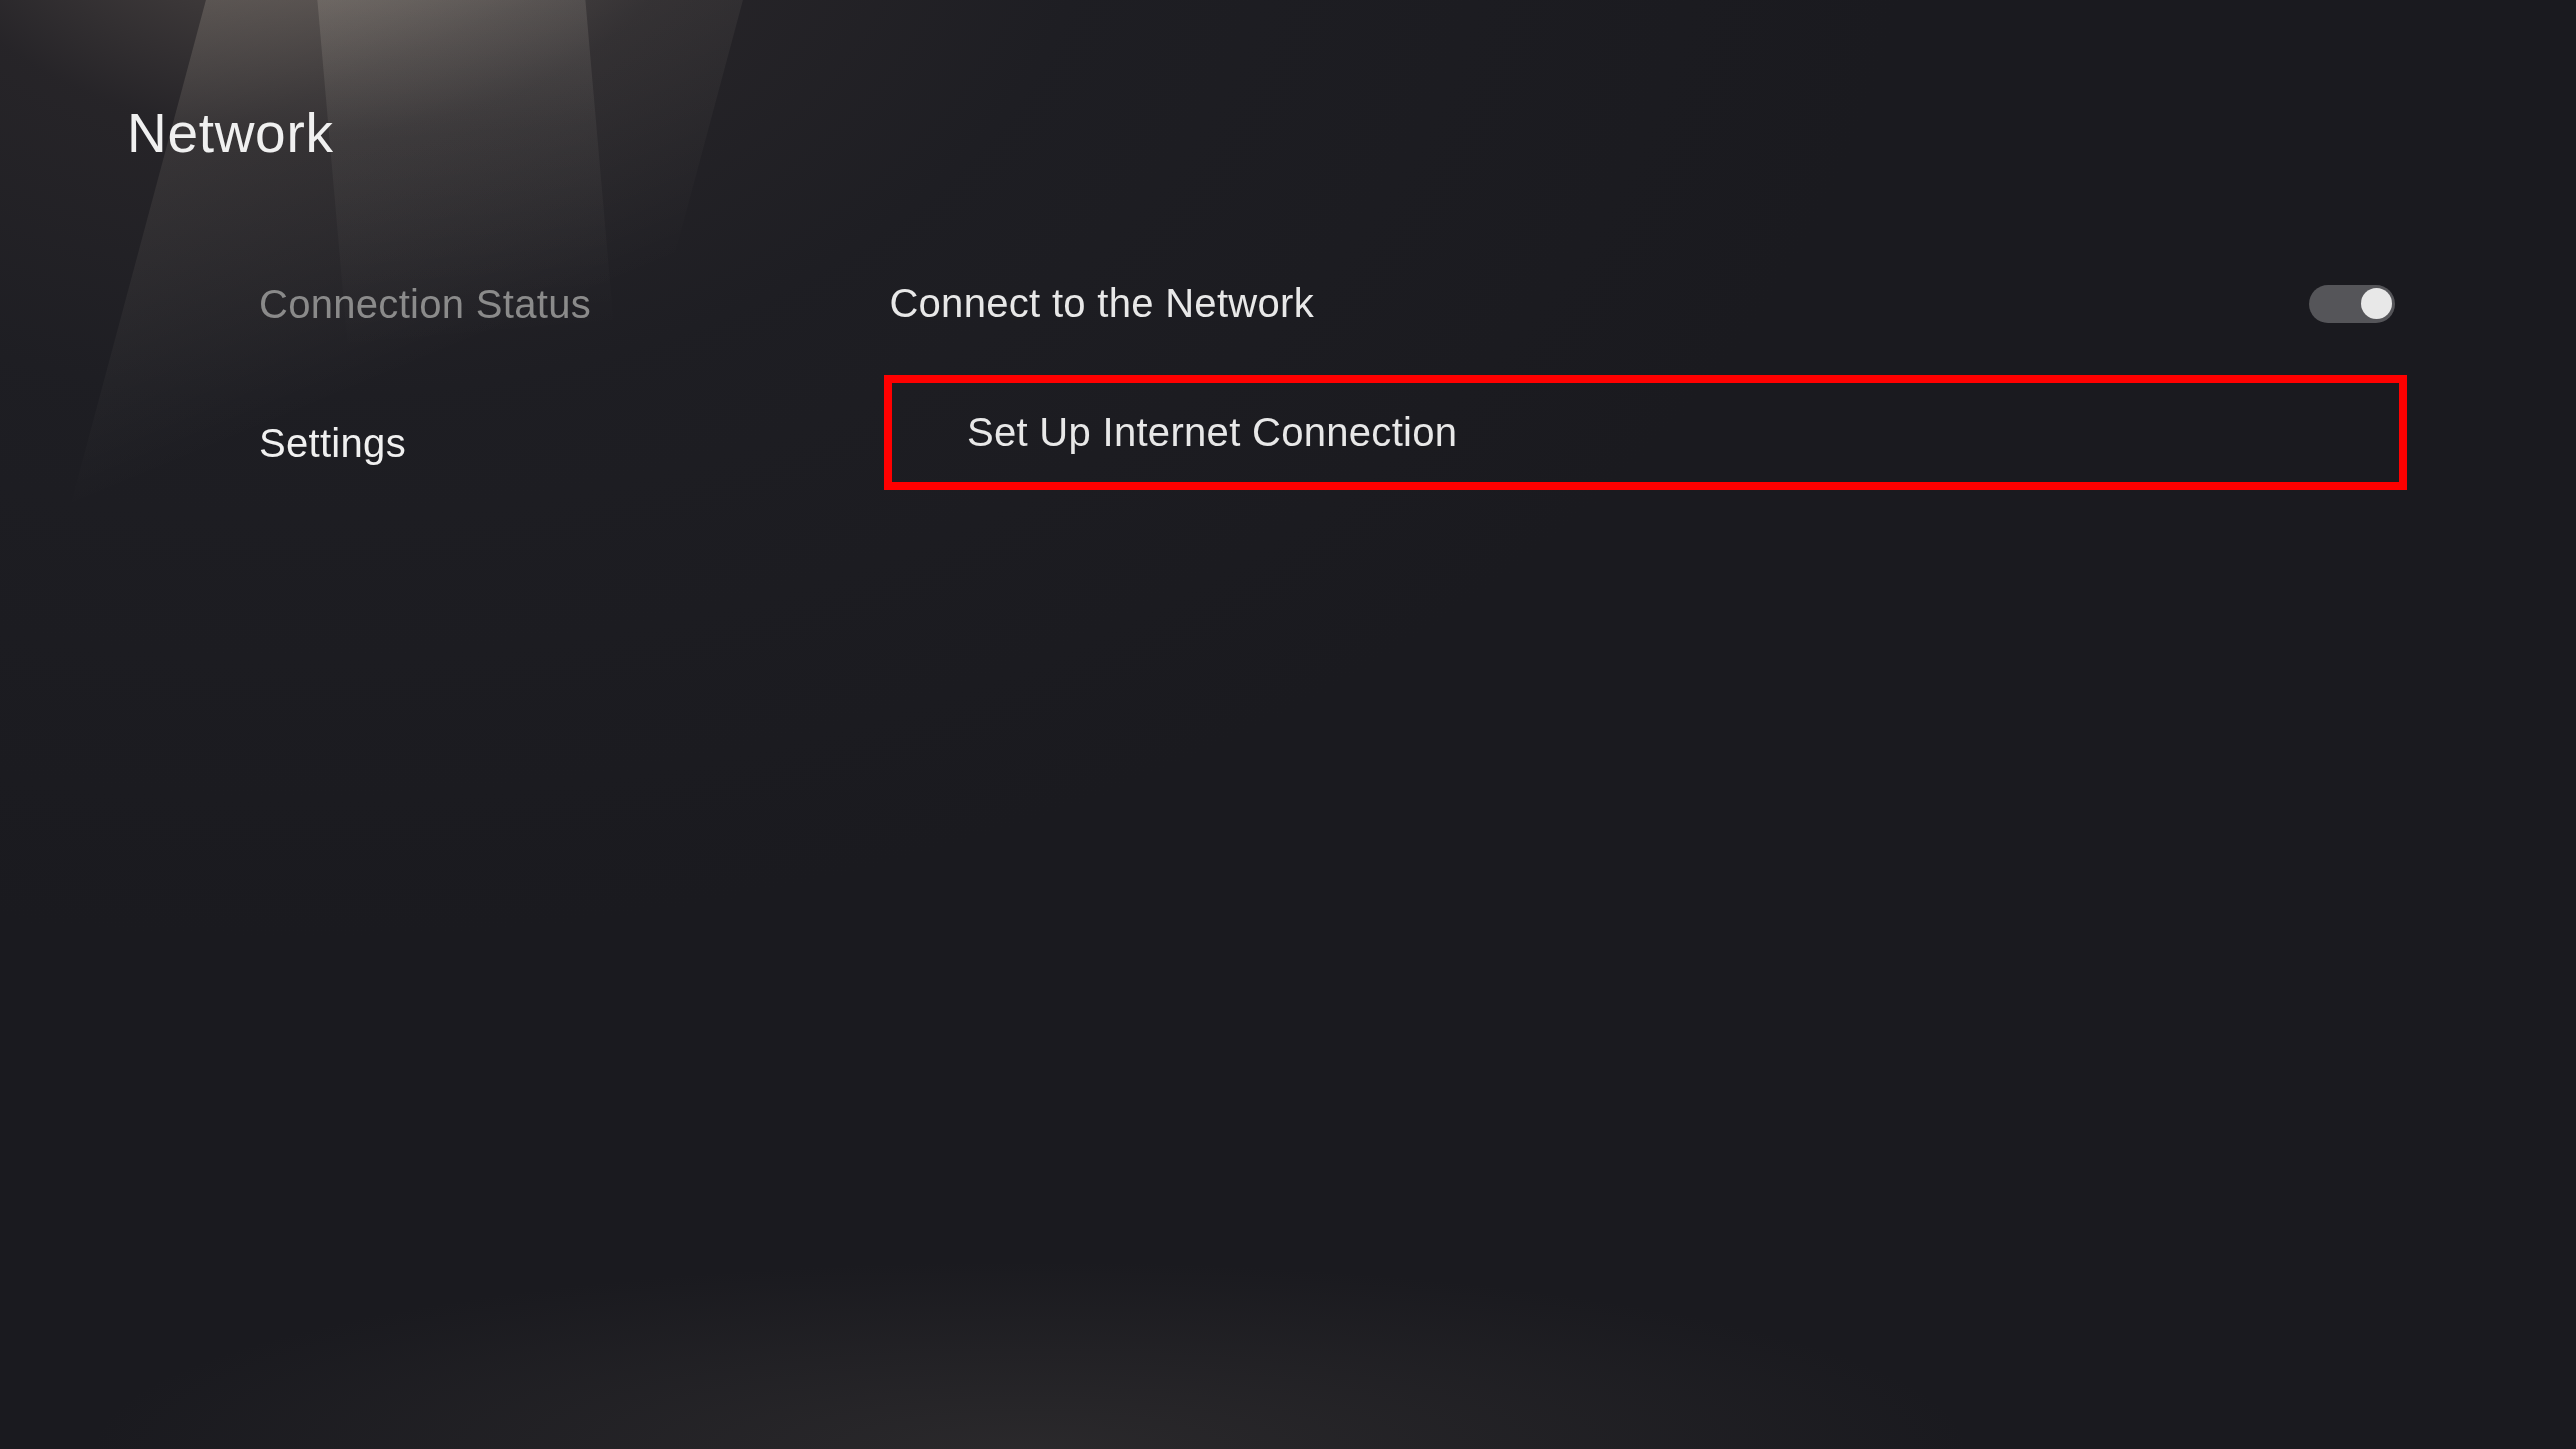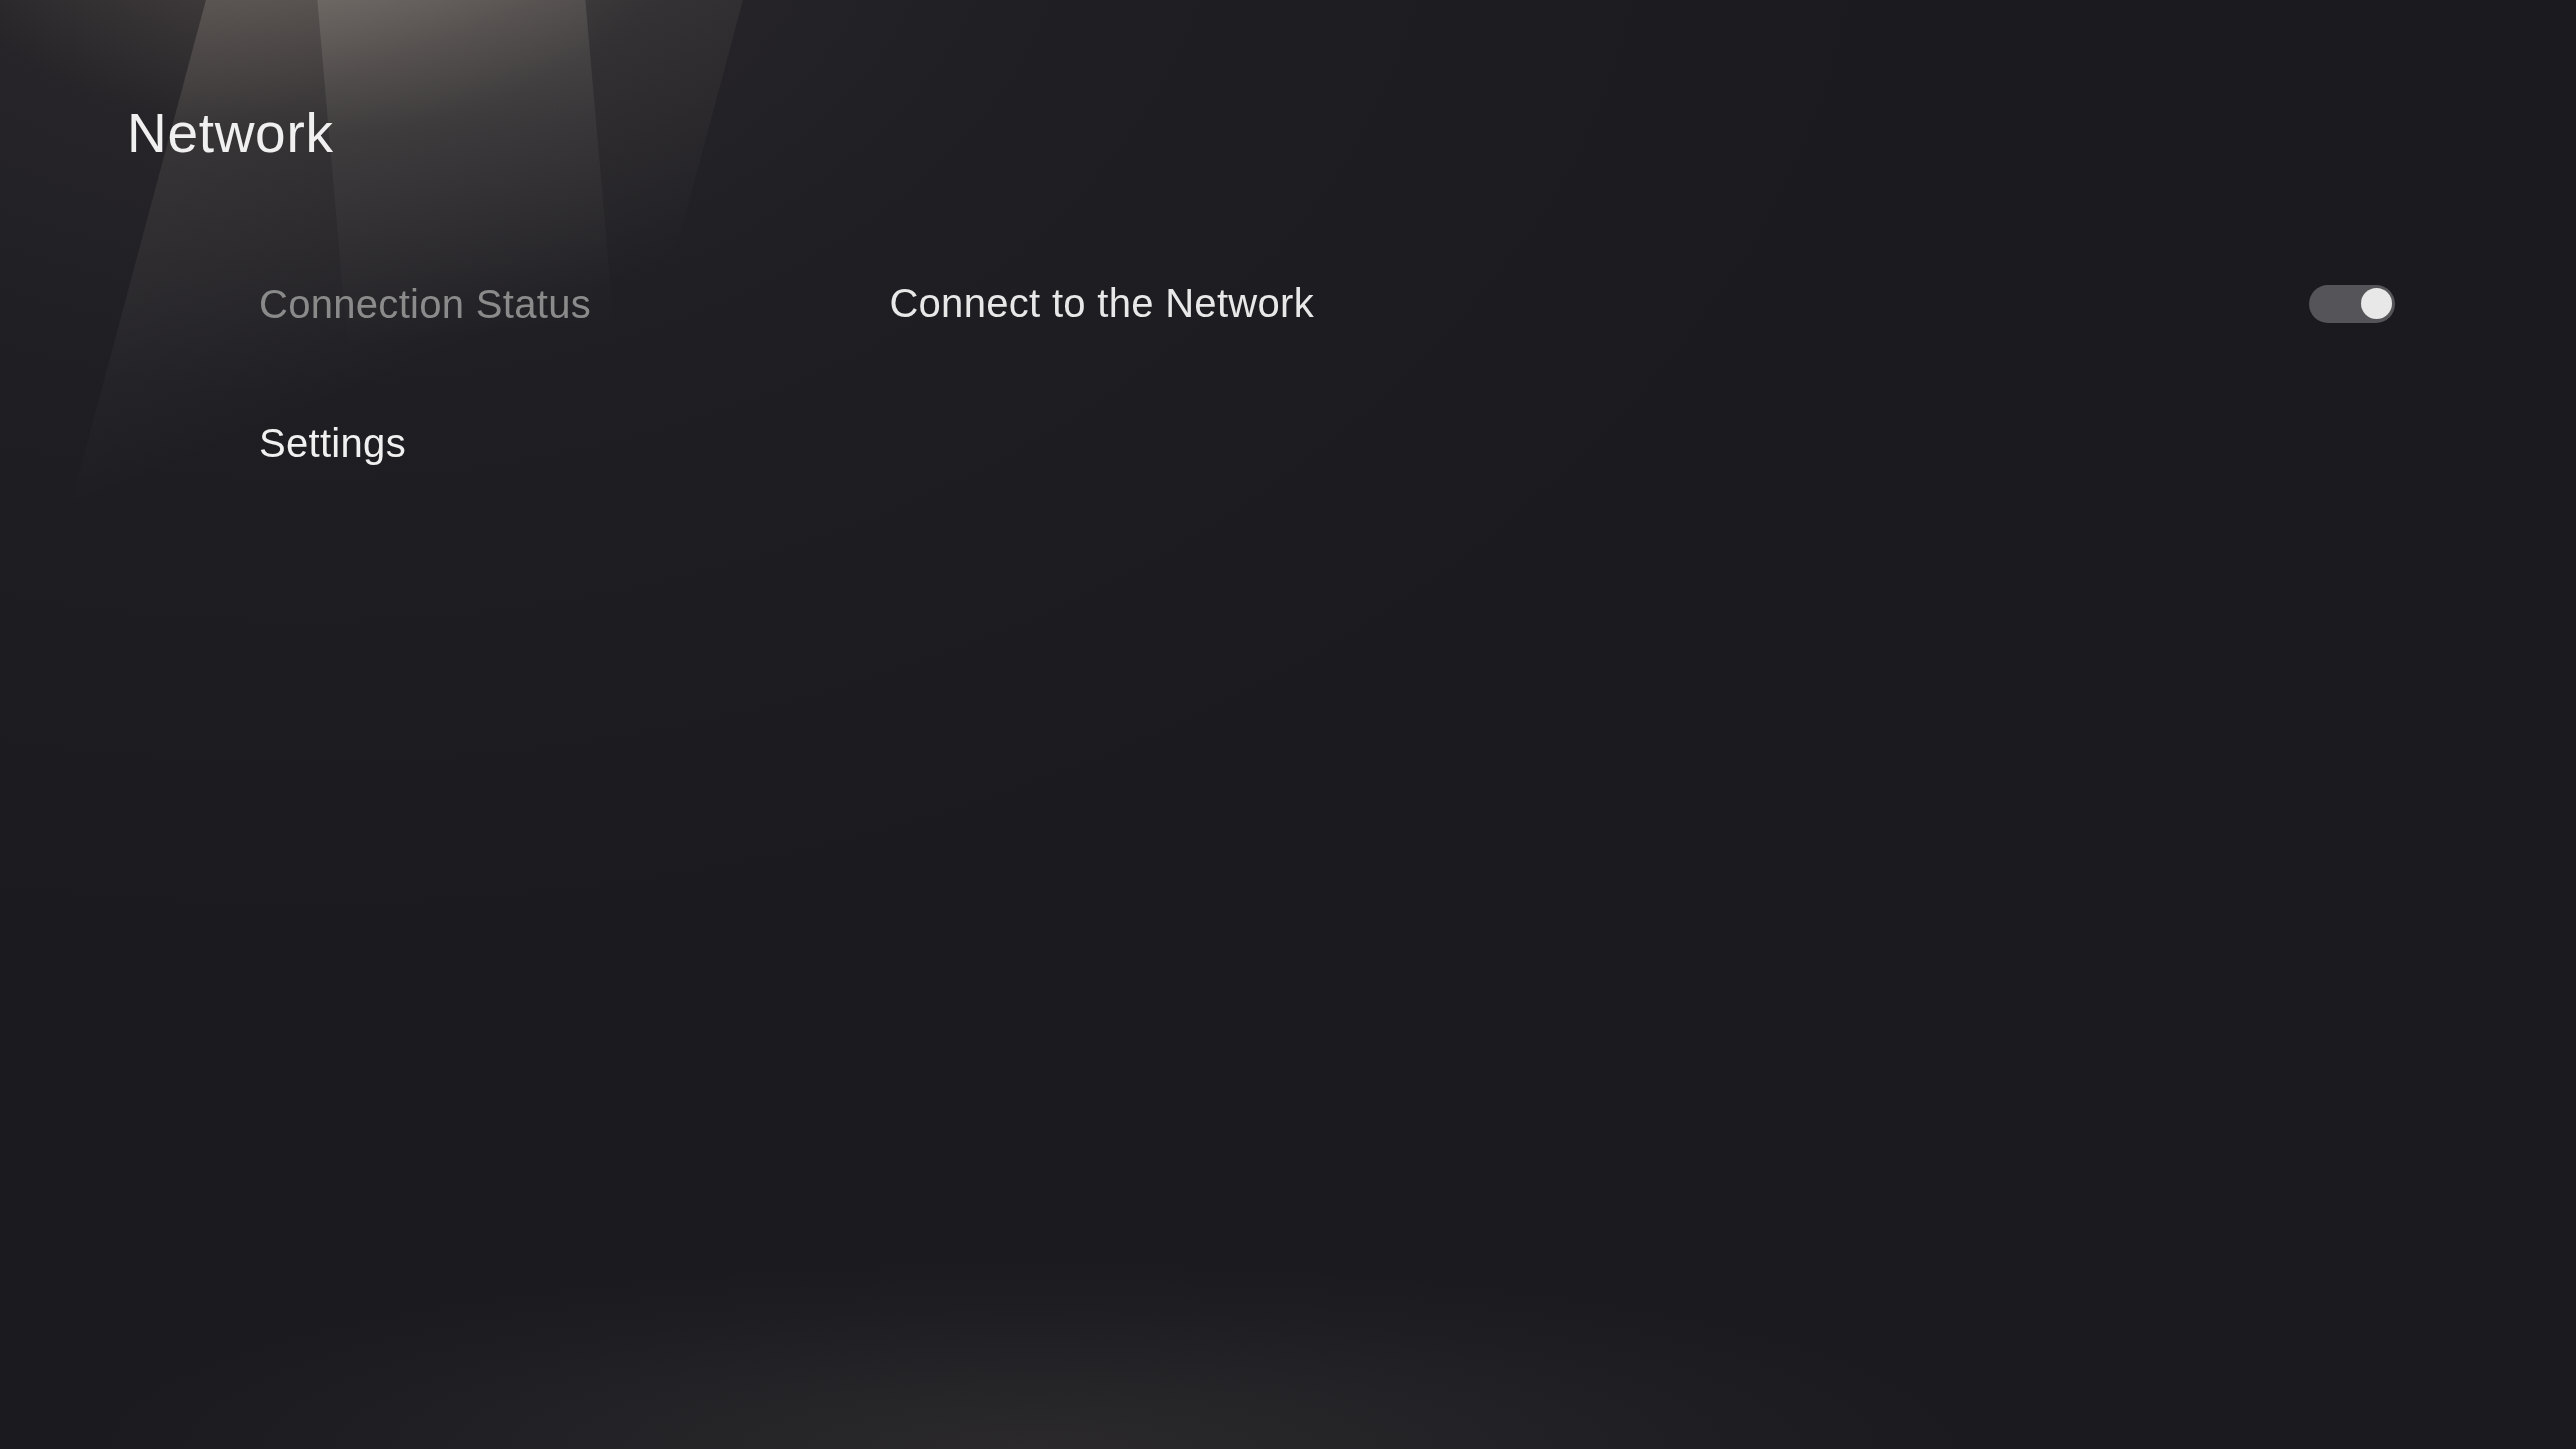--- a/index.html
+++ b/index.html
@@ -146,14 +146,17 @@
 </nav>
 
 <main class="content">
   <div class="settings-row">
     <span class="settings-row-label">Connect to the Network</span>
     <div class="toggle">
       <div class="toggle-knob"></div>
     </div>
   </div>
 
+  <div class="settings-row highlighted">
+    <span class="settings-row-label">Set Up Internet Connection</span>
+  </div>
 </main>
 
 
 </body></html>

